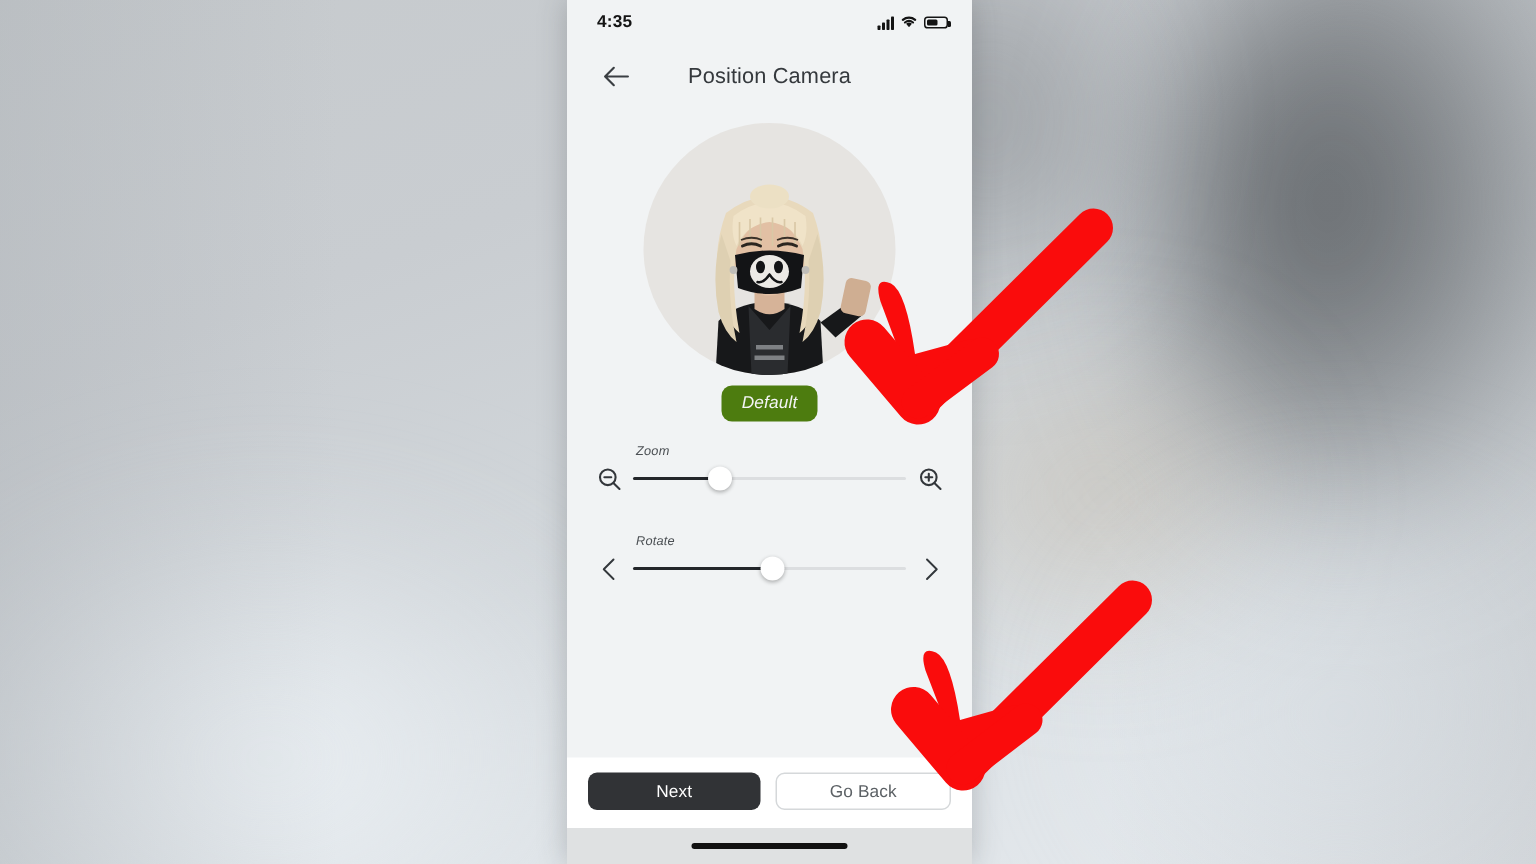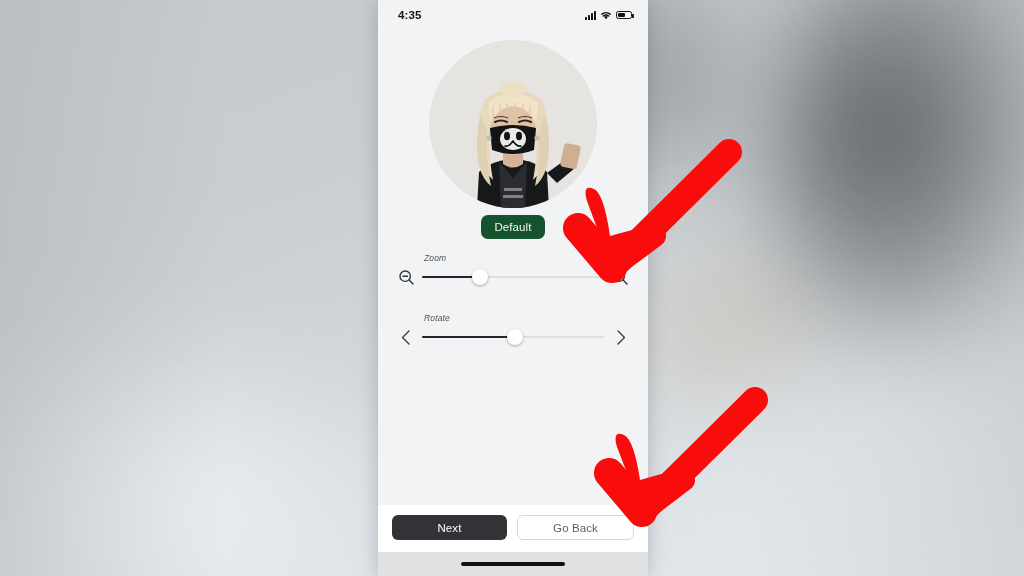--- a/index.html
+++ b/index.html
@@ -89,22 +89,22 @@
   .avatar-wrap { display:flex; justify-content:center; margin-top:10px; }
   .avatar-circle {
     width:168px; height:168px; border-radius:50%;
     background:#e6e4e1; position:relative; overflow:hidden;
   }
   .avatar-art { position:absolute; left:0; top:0; width:168px; height:168px; }
 
   
   .default-row { display:flex; justify-content:center; margin-top:7px; }
   .default-btn {
-    background:#14532d; color:#f4f5f6; font-size:11.5px;
-    padding:6px 13px; border-radius:7px; cursor:pointer; letter-spacing:.1px;
+    background:#4d7c0f; color:#f4f5f6; font-size:11.5px;
+    padding:6px 13px; border-radius:7px; cursor:pointer; letter-spacing:.1px;font-style:italic;
   }
 
   
   .controls { margin-top:14px; padding:0 18px; }
   .ctrl-label {
     font-size:8.5px; color:#4c5054; margin-left:28px; margin-bottom:2px;
     letter-spacing:.15px;
     font-style:italic;
   }
   .slider-row { display:flex; align-items:center; gap:6px; height:24px; }
@@ -175,20 +175,28 @@
           <path d="M1.9 4.2a6.4 6.4 0 0 1 8.2 0" stroke="#141414" stroke-width="1.5" fill="none" stroke-linecap="round"></path>
           <path d="M3.3 6a4.3 4.3 0 0 1 5.4 0" stroke="#141414" stroke-width="1.4" fill="none" stroke-linecap="round"></path>
         </svg>
       </span>
       <span class="ico-batt">
           <b style="width: 55%;"></b>
         </span>
     </span>
   </div>
 
+  <div class="header">
+    <span class="back-btn">
+      <svg width="20" height="16" viewBox="0 0 20 16">
+        <path d="M8.2 2.2 2.4 8l5.8 5.8M2.6 8H17.6" stroke="#3a3e42" stroke-width="1.45" fill="none" stroke-linecap="round" stroke-linejoin="round"></path>
+      </svg>
+    </span>
+    <span class="page-title">Position Camera</span>
+  </div>
 
   <div class="avatar-wrap">
     <div class="avatar-circle">
       <svg class="avatar-art" viewBox="0 0 168 168">
 
         <path d="M48 168 L50 132 Q62 120 84 119 Q106 120 118 132 L120 168 Z" fill="#17181a"></path>
         <path d="M70 122 L84 138 L98 122 L96 168 L72 168 Z" fill="#2a2c2f"></path>
         <path d="M75 148 h18 v3 h-18z M74 155 h20 v3 h-20z" fill="#9b9ea1" opacity=".75"></path>
 
         <path d="M74 108 h20 v16 q-10 7 -20 0z" fill="#d6b398"></path>

